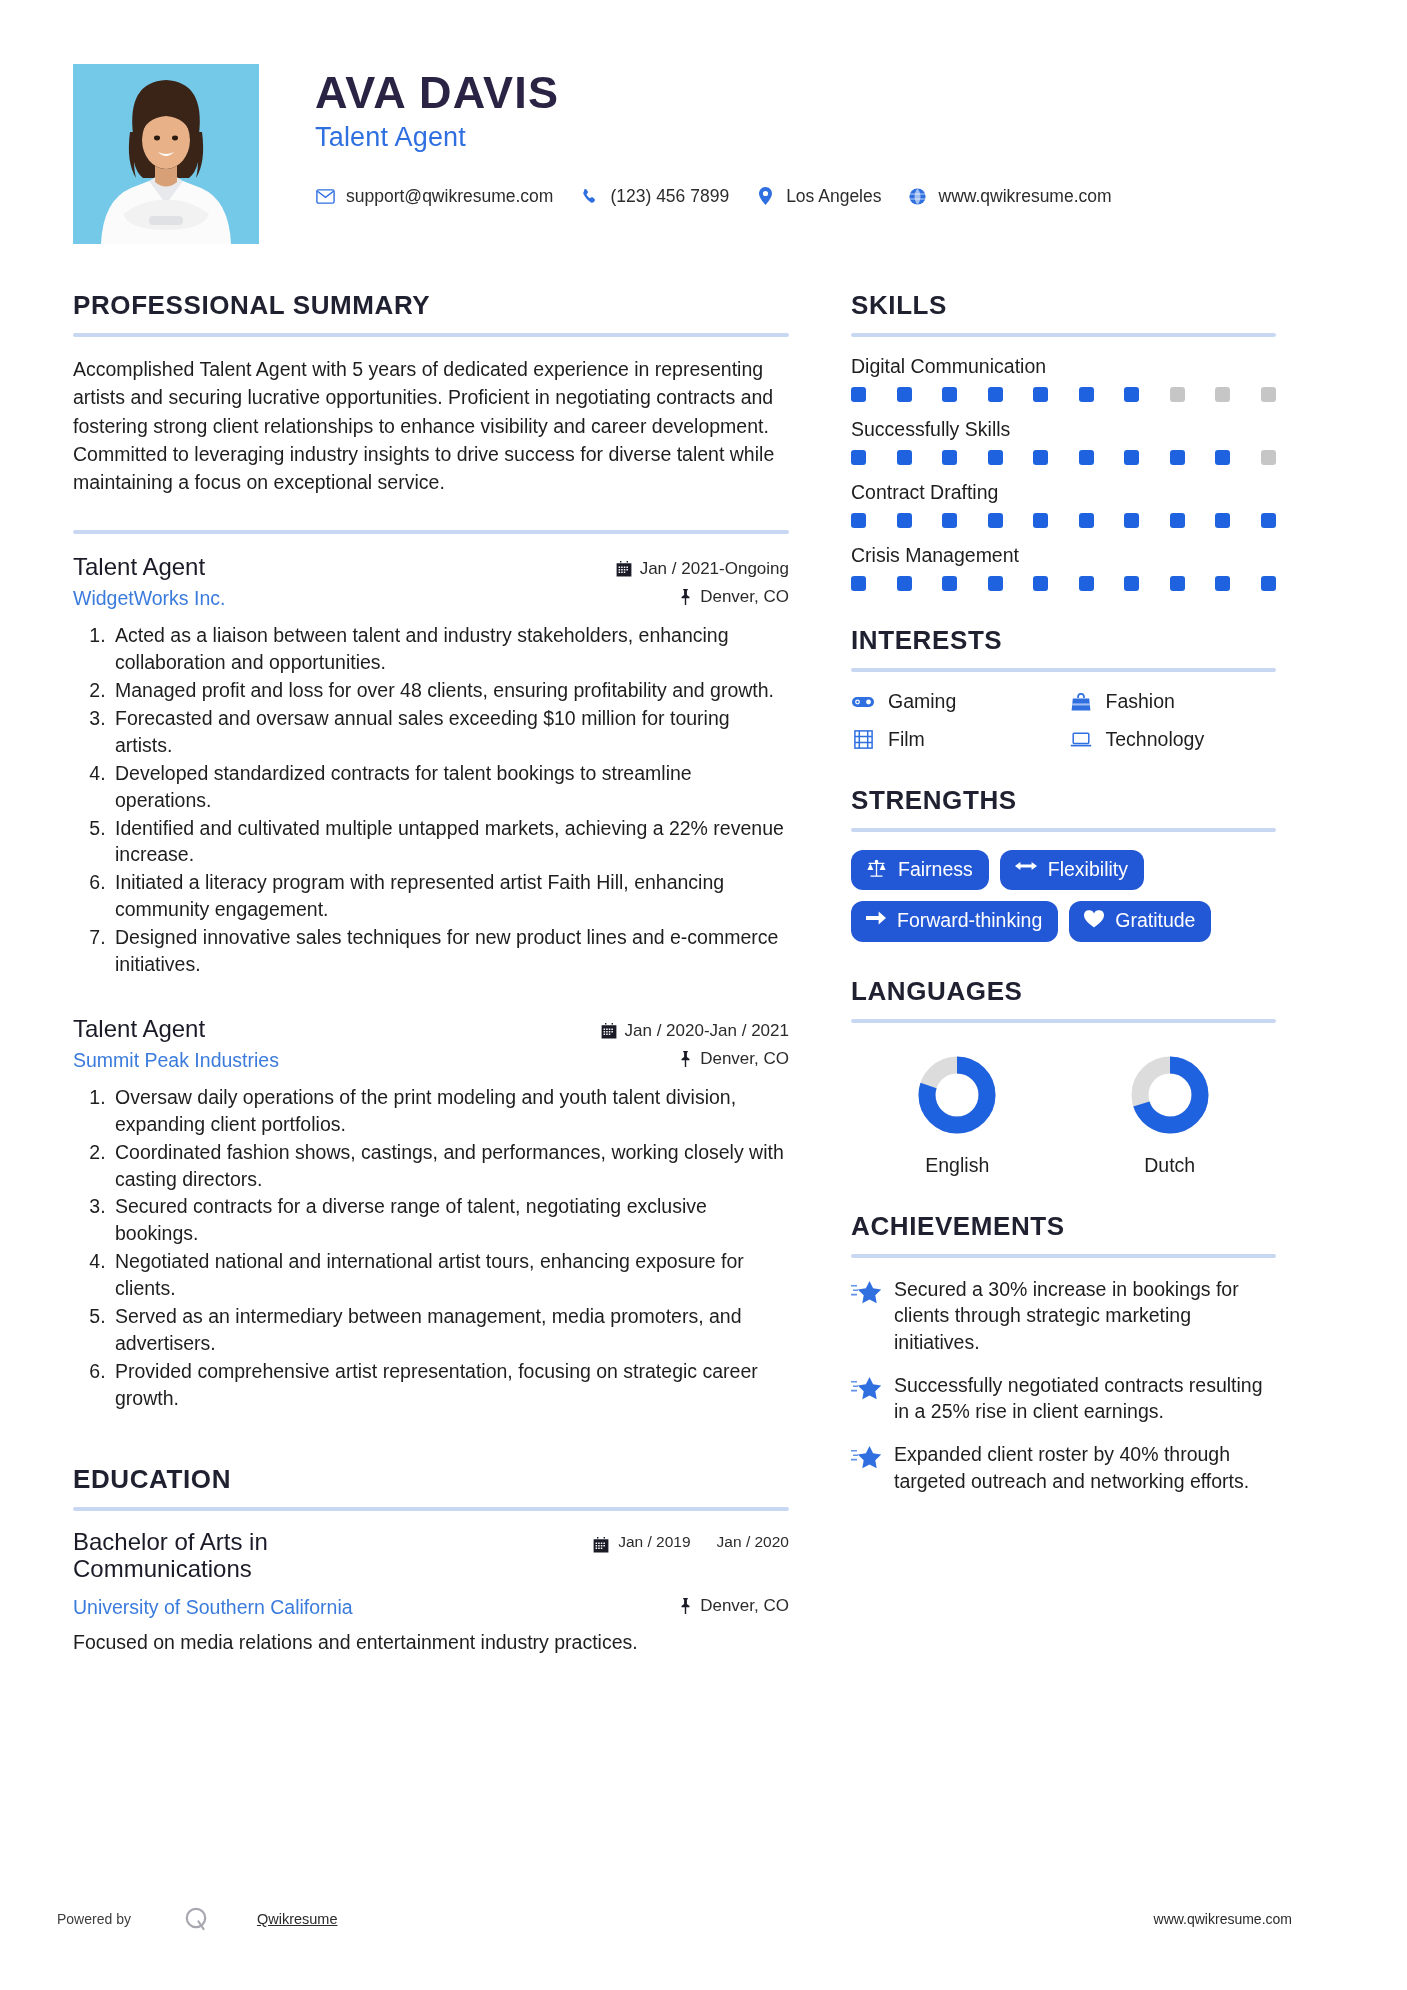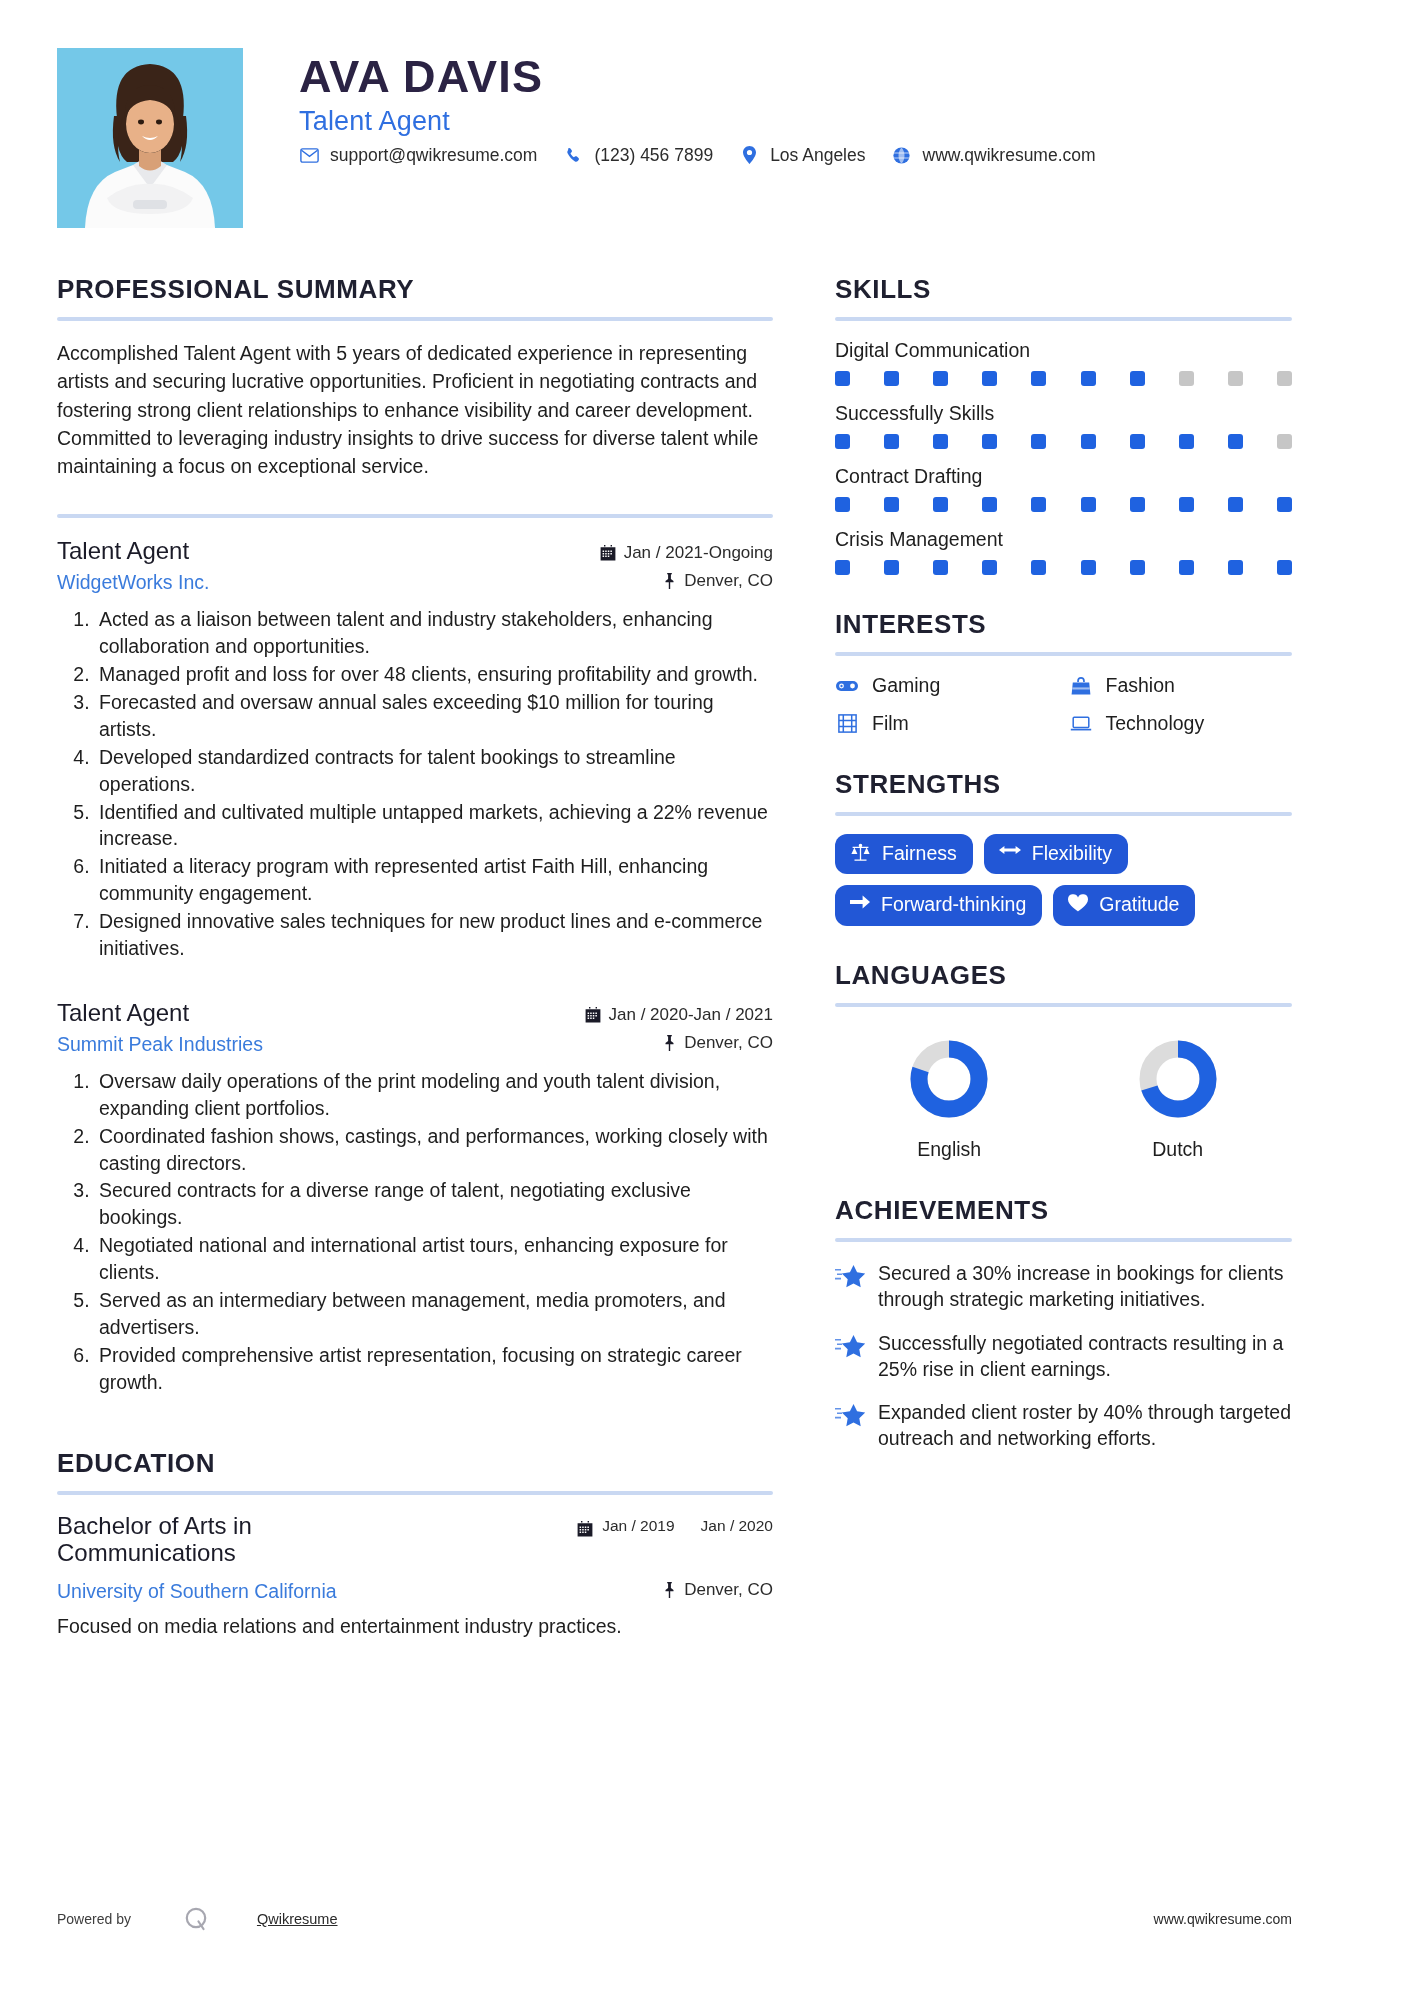--- a/index.html
+++ b/index.html
@@ -7,21 +7,21 @@
     width: 1407px;
     background: #ffffff;
     font-family: "Liberation Sans", sans-serif;
     -webkit-font-smoothing: antialiased;
   }
   .page {
     position: relative;
     width: 1352px;
     min-height: 1990px;
     background: #fff;
-    padding: 0;
+    padding: 16px;
     overflow: hidden;
   }
 
   
   .header {
     display: flex;
     align-items: flex-start;
     padding: 48px 60px 0 57px;
   }
   .photo-wrap {
@@ -49,21 +49,21 @@
   .role {
     font-size: 27px;
     color: #2f6fe0;
     margin-top: 6px;
     font-weight: 400;
     letter-spacing: .2px;
   }
   .contact-row {
     display: flex;
     align-items: center;
-    margin-top: 8px;
+    margin-top: 33px;
     flex-wrap: wrap;
     gap: 0;
   }
   .contact-item {
     display: flex;
     align-items: center;
     font-size: 17.5px;
     color: #2c2c2c;
     margin-right: 26px;
     white-space: nowrap;

